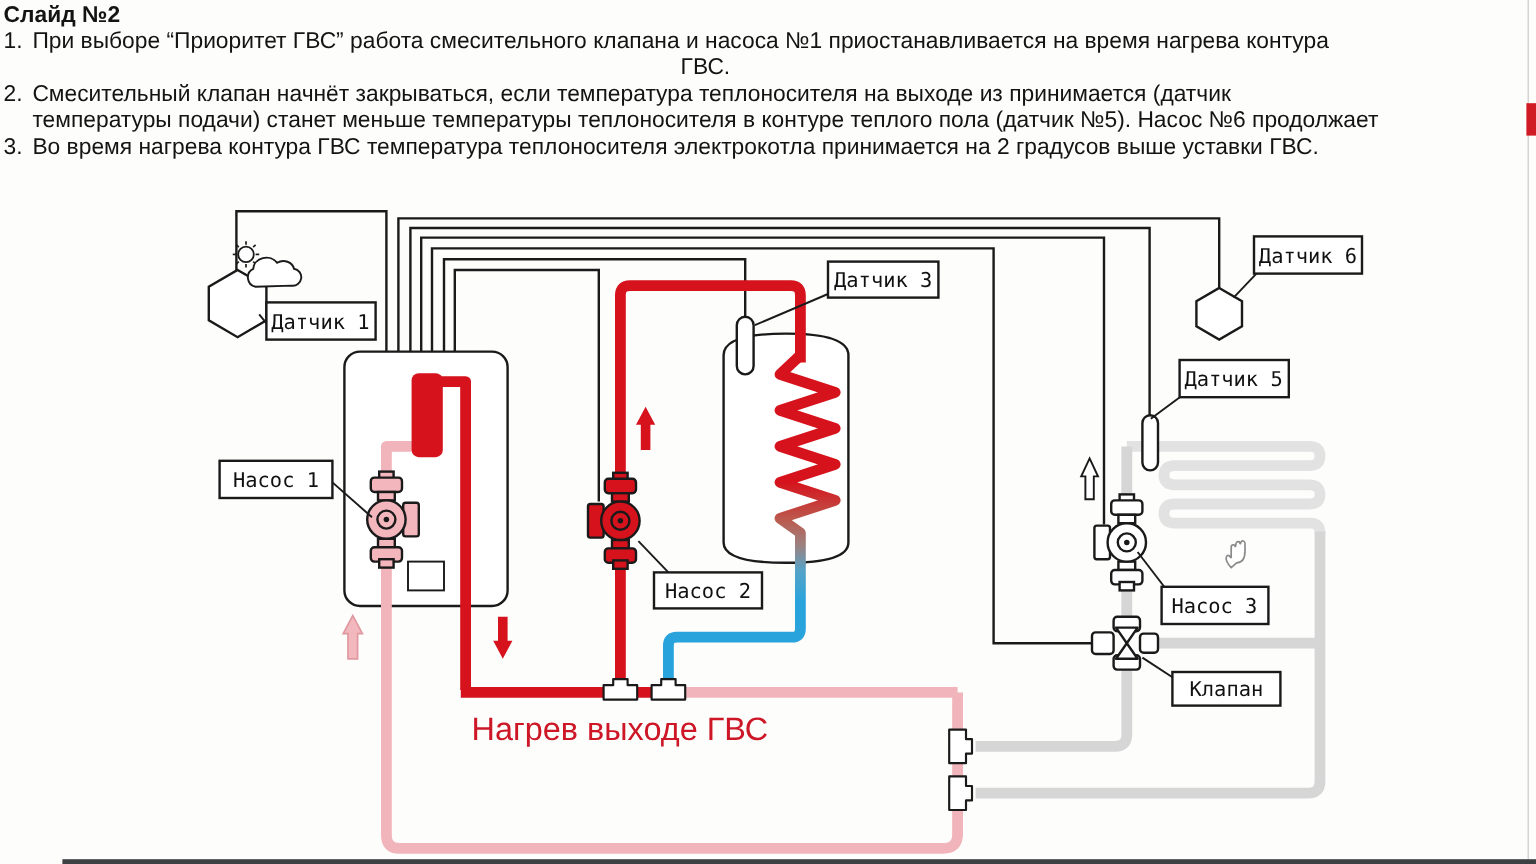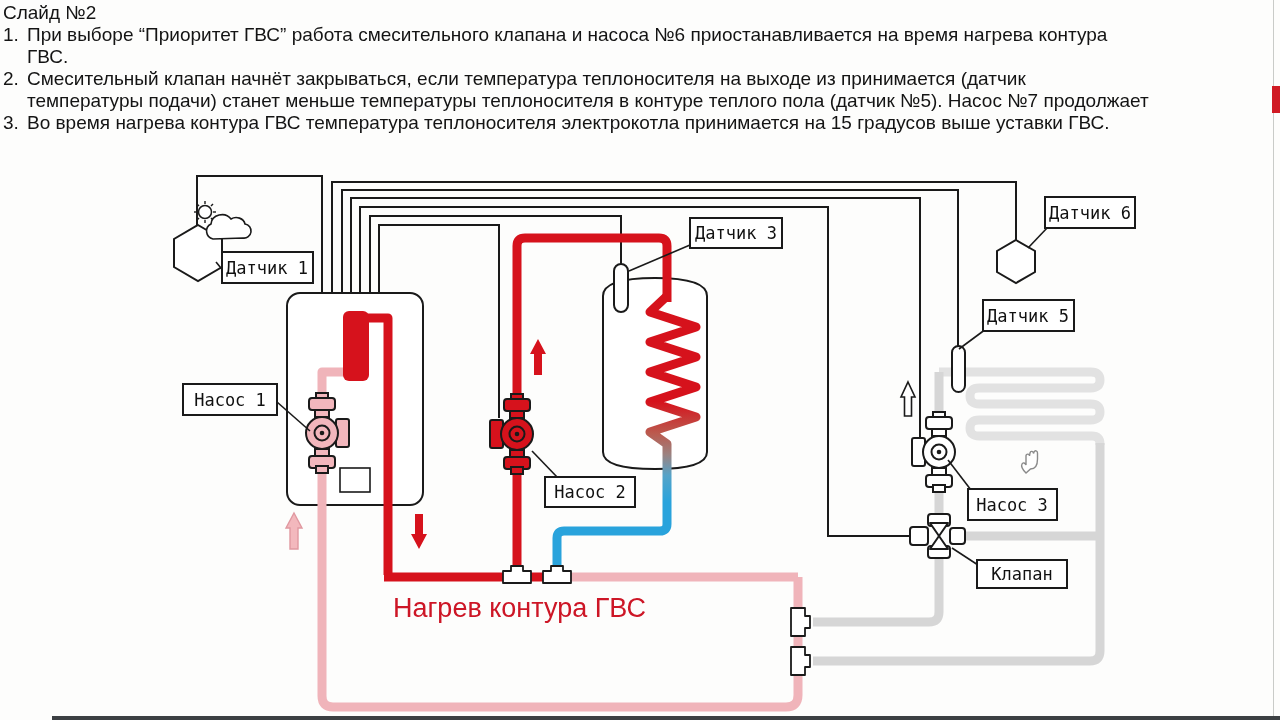--- a/index.html
+++ b/index.html
@@ -5,50 +5,50 @@
   html,body{margin:0;padding:0;}
   body{
     width:1280px;height:720px;position:relative;overflow:hidden;
     background:#fdfdfc;
     font-family:"Liberation Sans",sans-serif;
   }
   .textblock{
     position:absolute;left:3px;top:2px;z-index:3;
     font-size:19px;line-height:22px;color:#141414;white-space:nowrap;
   }
-  .tb-title{font-weight:normal;}
+  .tb-title{font-weight:bold;}
   .note .num{display:inline-block;width:24px;}
-  .note.cont{padding-left:24px;}
+  .note.cont{padding-left:24px;text-align:center;}
   .caption{
     position:absolute;left:393px;top:593px;z-index:3;
     font-size:27px;color:#cd1626;white-space:nowrap;
   }
   .right-border{position:absolute;top:0;left:1273px;width:1px;height:720px;background:#c9cbc8;z-index:2;}
   .edge-red-bar{position:absolute;left:1272px;top:86px;width:8px;height:27px;background:#d01a24;z-index:4;}
   .bottom-bar{position:absolute;left:52px;top:716px;width:1228px;height:4px;background:#3c4043;z-index:4;}
   svg.diagram{position:absolute;left:0;top:0;z-index:1;}
   .lblbox{fill:#ffffff;stroke:#1a1a1a;stroke-width:2;}
   .lbltxt{font-family:"DejaVu Sans Mono",monospace;font-size:17px;fill:#111;}
   .leader{stroke:#1a1a1a;stroke-width:1.6;fill:none;}
   .wire{stroke:#1a1a1a;stroke-width:2;fill:none;}
   .fitting{fill:#ffffff;stroke:#1a1a1a;stroke-width:1.8;stroke-linejoin:round;}
 </style>
 </head>
 <body>
 
 <div class="textblock">
   <div class="tb-title">Слайд №2</div>
-  <div class="note"><span class="num">1.</span><span>При выборе “Приоритет ГВС” работа смесительного клапана и насоса №6 приостанавливается на время нагрева контура</span></div>
+  <div class="note"><span class="num">1.</span><span>При выборе “Приоритет ГВС” работа смесительного клапана и насоса №1 приостанавливается на время нагрева контура</span></div>
   <div class="note cont">ГВС.</div>
   <div class="note"><span class="num">2.</span><span>Смесительный клапан начнёт закрываться, если температура теплоносителя на выходе из принимается (датчик</span></div>
-  <div class="note cont">температуры подачи) станет меньше температуры теплоносителя в контуре теплого пола (датчик №5). Насос №7 продолжает</div>
-  <div class="note"><span class="num">3.</span><span>Во время нагрева контура ГВС температура теплоносителя электрокотла принимается на 15 градусов выше уставки ГВС.</span></div>
+  <div class="note cont">температуры подачи) станет меньше температуры теплоносителя в контуре теплого пола (датчик №5). Насос №6 продолжает</div>
+  <div class="note"><span class="num">3.</span><span>Во время нагрева контура ГВС температура теплоносителя электрокотла принимается на 2 градусов выше уставки ГВС.</span></div>
 </div>
 
-<div class="caption">Нагрев контура ГВС</div>
+<div class="caption">Нагрев выходе ГВС</div>
 
 <div class="right-border"></div>
 <div class="edge-red-bar"></div>
 <div class="bottom-bar"></div>
 
 <svg class="diagram" width="1280" height="720" viewBox="0 0 1280 720">
   <defs>
     <linearGradient id="coilGrad" gradientUnits="userSpaceOnUse" x1="0" y1="296" x2="0" y2="560">
       <stop offset="0" stop-color="#d6121c"></stop>
       <stop offset="0.40" stop-color="#d6121c"></stop>

